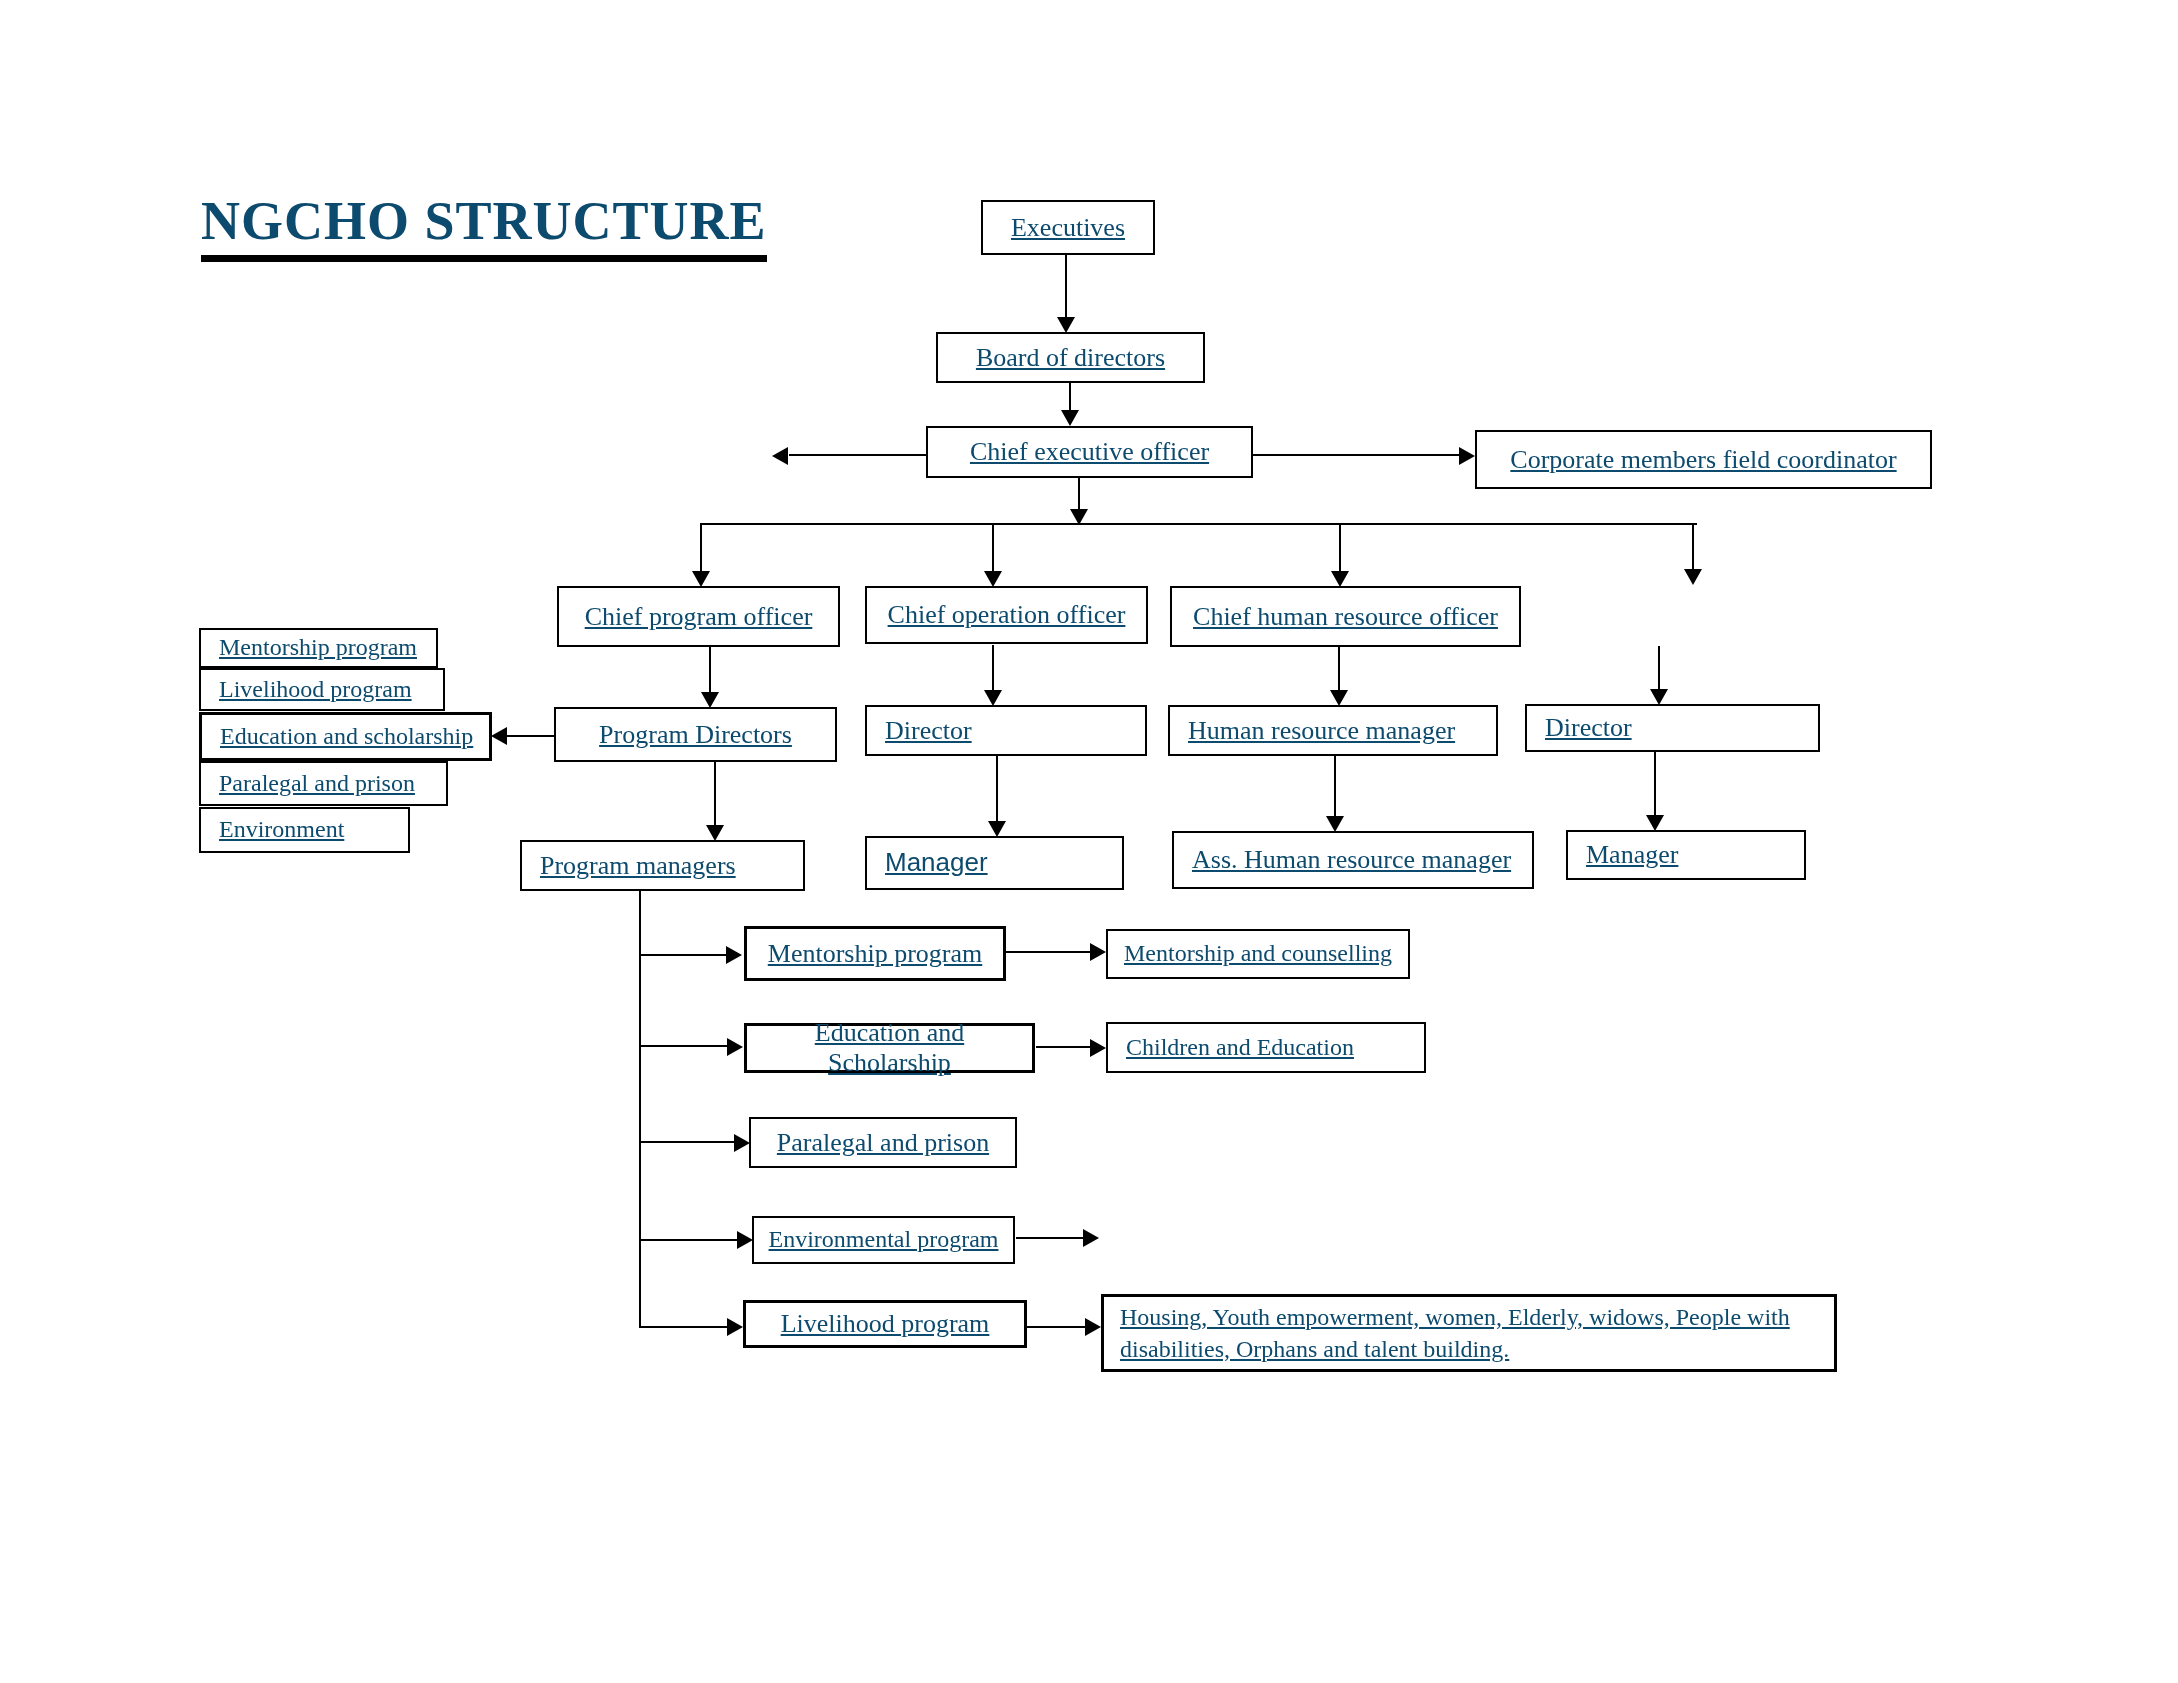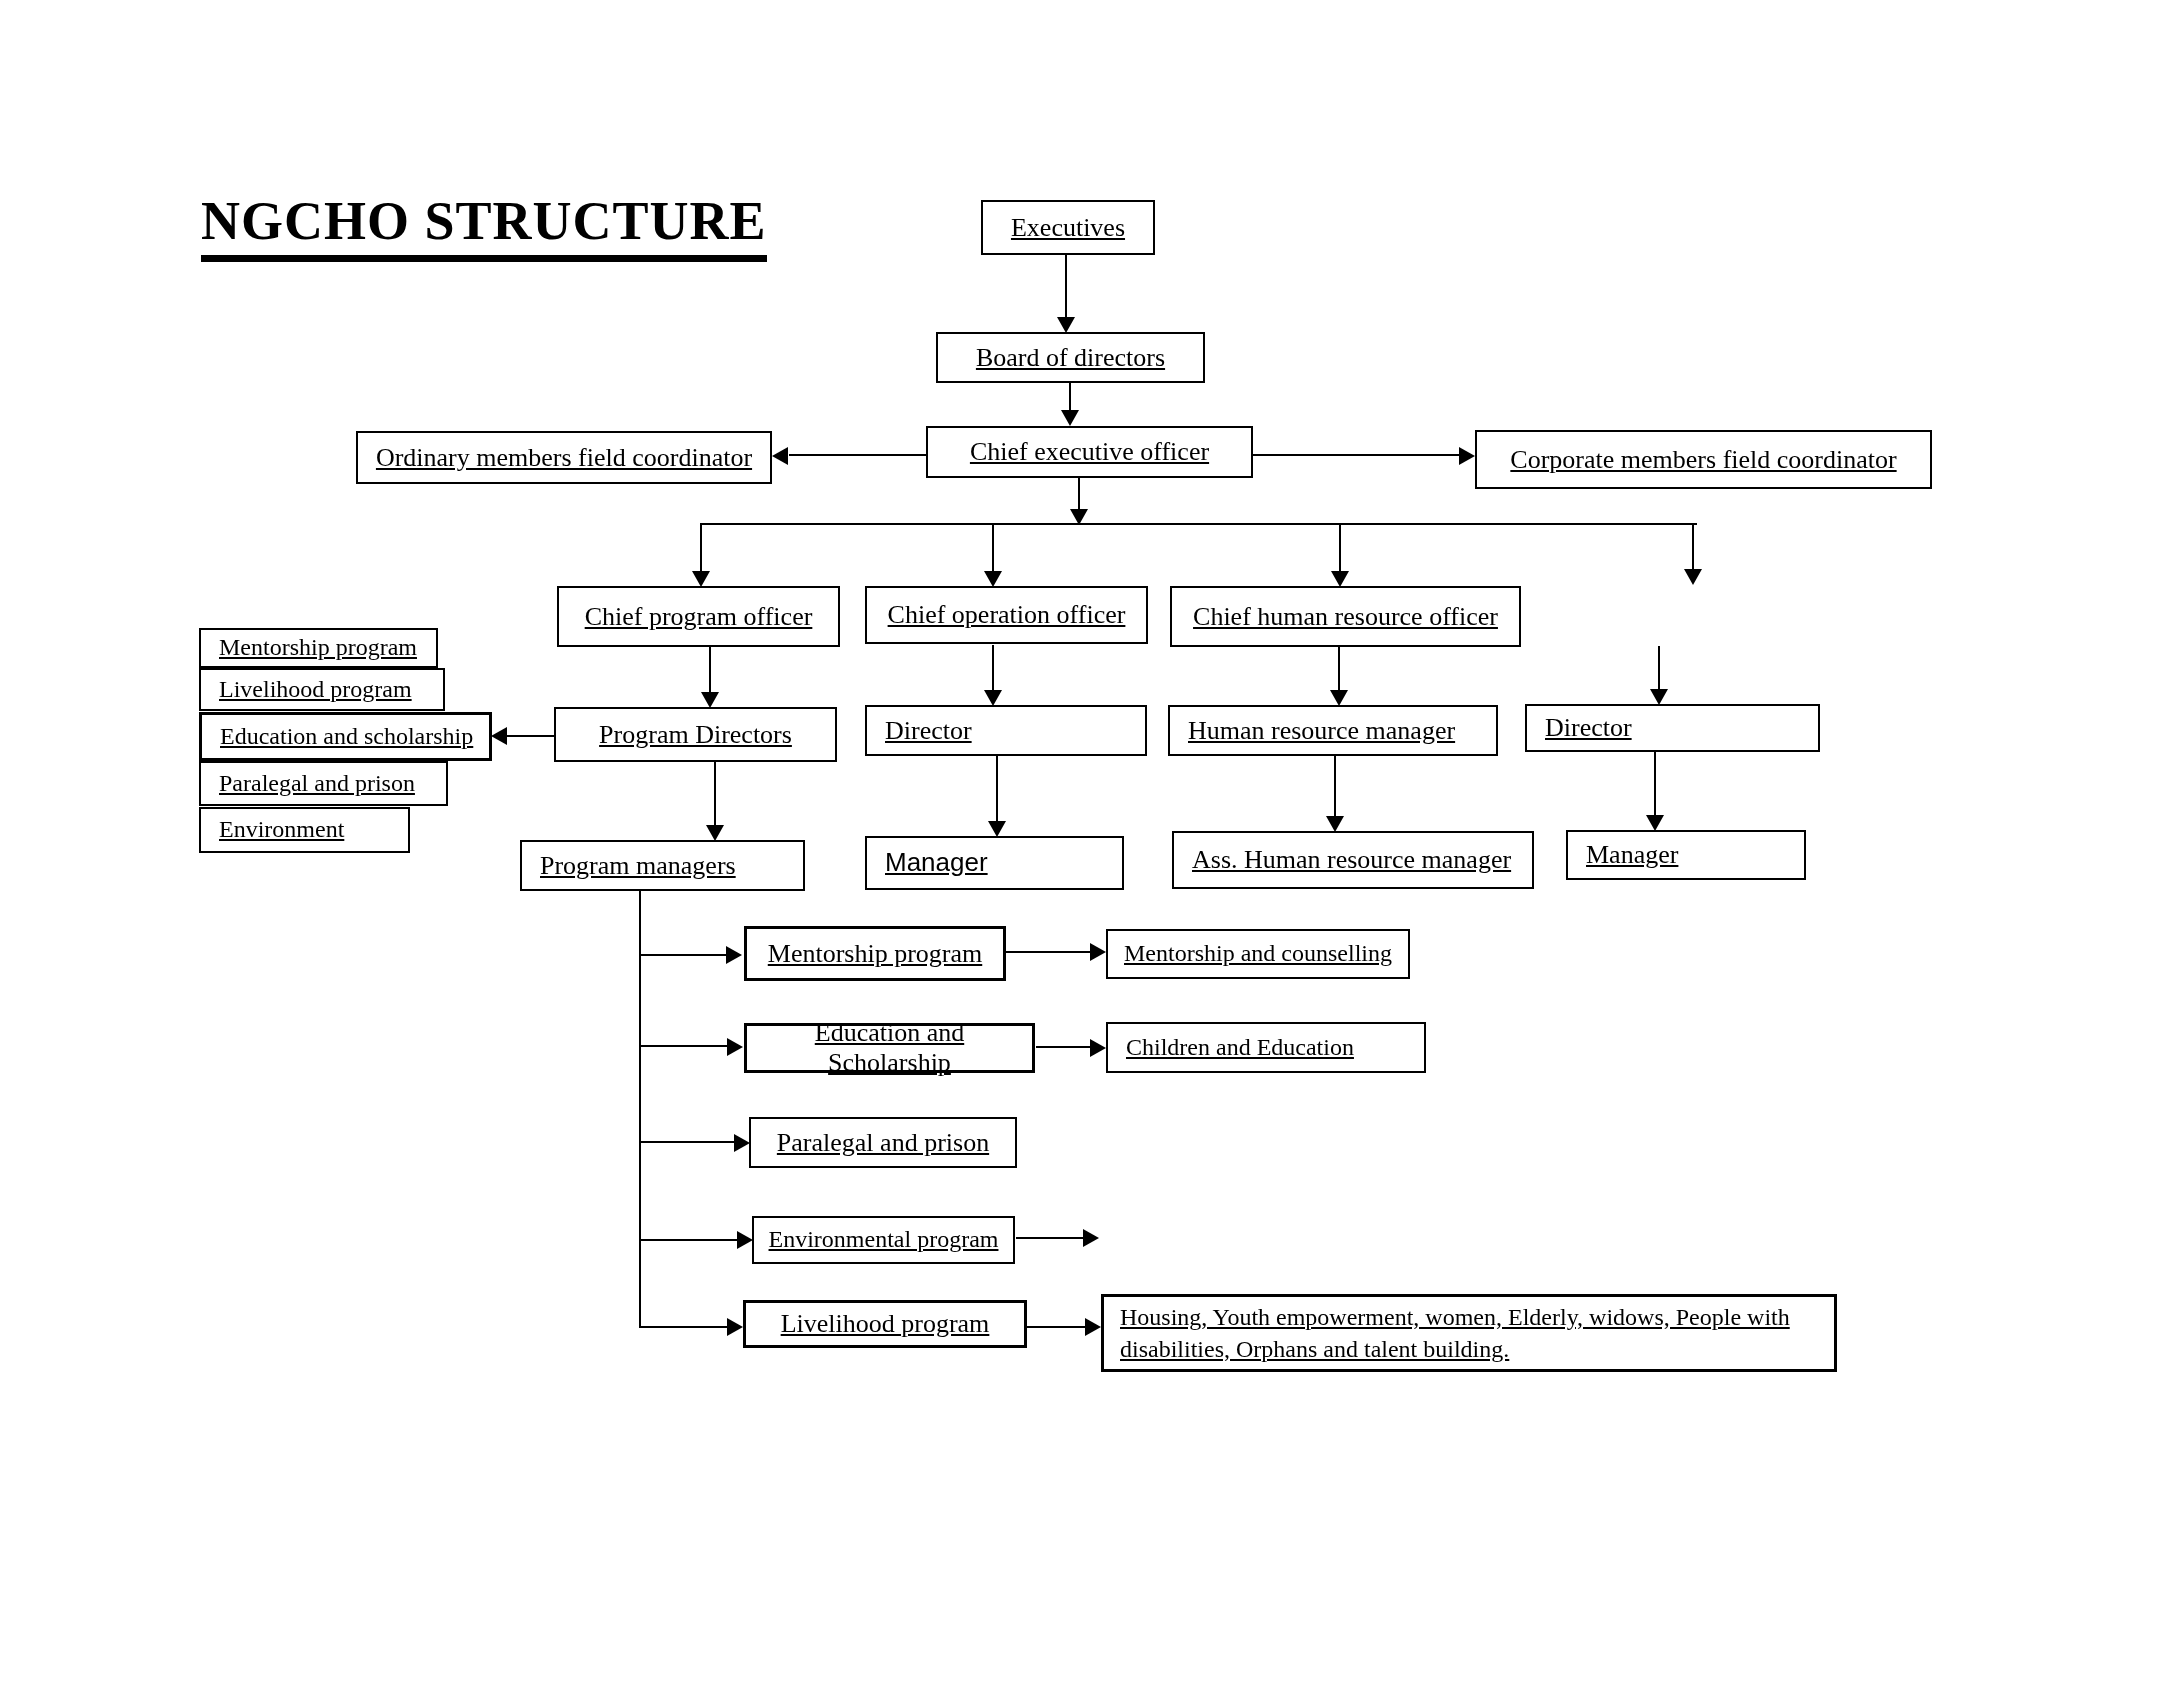--- a/index.html
+++ b/index.html
@@ -1,18 +1,18 @@
 <!DOCTYPE html>
 <html><head>
 <meta charset="utf-8">
 <style>
   html,body{margin:0;padding:0;background:#ffffff;}
   .canvas{
     position:relative;width:2178px;height:1683px;background:#ffffff;
-    font-family:"Liberation Serif","DejaVu Serif",serif;color:#000000;
+    font-family:"Liberation Serif","DejaVu Serif",serif;color:#0c4a6e;
     overflow:hidden;
   }
   .title{
     position:absolute;left:201px;top:190px;margin:0;
     font-size:54px;font-weight:bold;letter-spacing:1px;
     border-bottom:7px solid #000;padding-bottom:3px;
   }
   .box{
     position:absolute;box-sizing:border-box;background:#fff;
     border:2px solid #000;
@@ -37,21 +37,20 @@
 </head>
 <body>
 
 <div class="canvas">
 
   <h1 class="title">NGCHO STRUCTURE</h1>
 
   <div class="box" style="left:981px;top:200px;width:174px;height:55px">Executives</div>
   <div class="box" style="left:936px;top:332px;width:269px;height:51px">Board of directors</div>
   <div class="box" style="left:926px;top:426px;width:327px;height:52px">Chief executive officer</div>
-  <div class="box" style="left:356px;top:431px;width:416px;height:53px">Ordinary members field coordinator</div>
   <div class="box" style="left:1475px;top:430px;width:457px;height:59px">Corporate members field coordinator</div>
 
   <div class="box" style="left:557px;top:586px;width:283px;height:61px">Chief program officer</div>
   <div class="box" style="left:865px;top:586px;width:283px;height:58px">Chief operation officer</div>
   <div class="box" style="left:1170px;top:586px;width:351px;height:61px">Chief human resource officer</div>
 
   <div class="box" style="left:554px;top:707px;width:283px;height:55px">Program Directors</div>
   <div class="box left" style="left:520px;top:840px;width:285px;height:51px">Program managers</div>
 
   <div class="box left small" style="left:199px;top:628px;width:239px;height:40px">Mentorship program</div>

